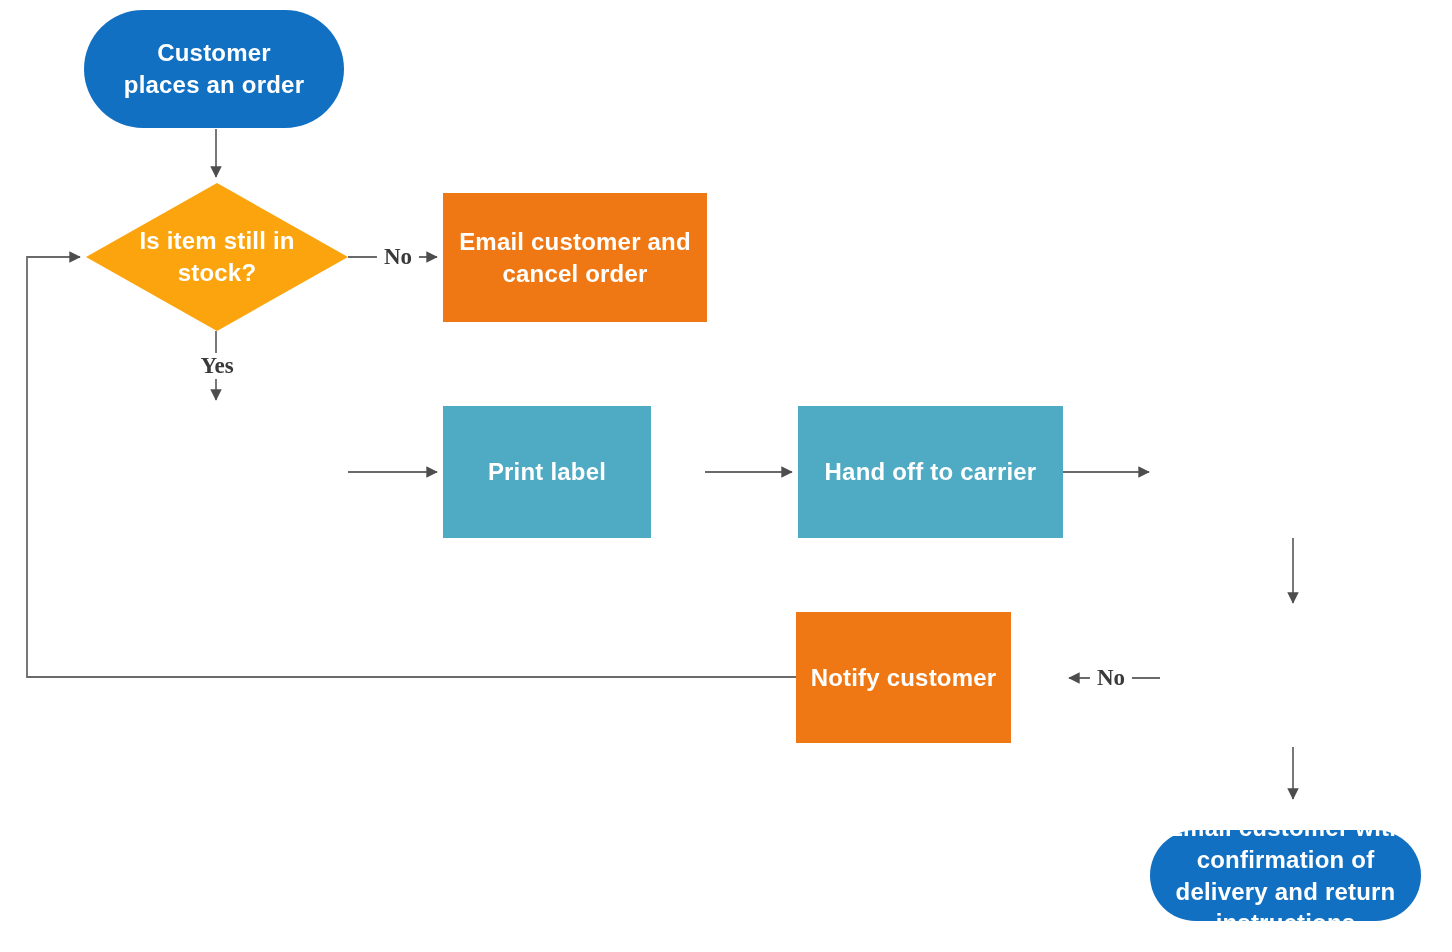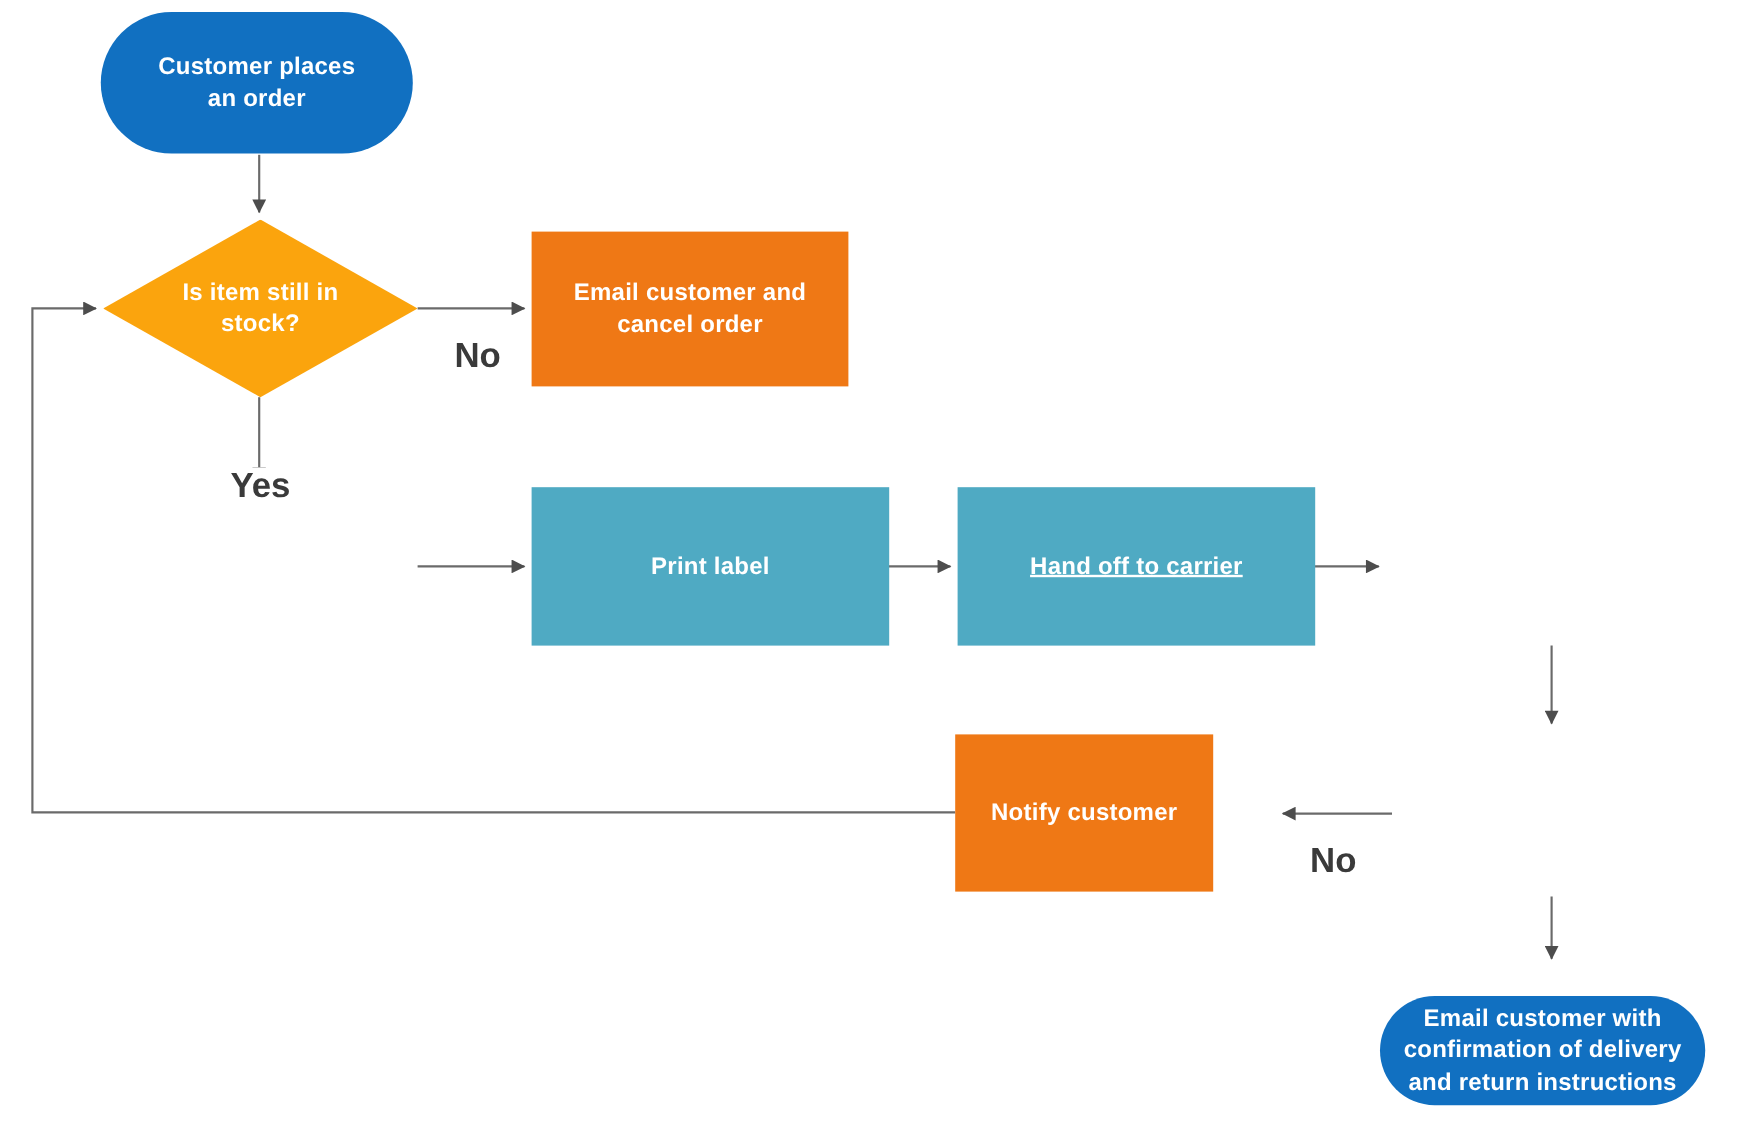--- a/index.html
+++ b/index.html
@@ -29,61 +29,60 @@
     fill: var(--arrowhead, #4D4D4D);
   }
   .node {
     position: absolute;
     display: flex;
     align-items: center;
     justify-content: center;
     text-align: center;
     color: var(--node-text, #ffffff);
     font-weight: 700;
-    font-size: 20px;
+    font-size: 24px;
     line-height: 1.32;
     letter-spacing: 0.2px;
   }
   .terminator { background: var(--terminator, #1170C1); border-radius: 62px; }
   .process    { background: var(--process, #4FAAC3); }
   .alert      { background: var(--alert, #EF7815); justify-content: center; }
   .decision   {
     background: var(--decision, #FBA40D);
     clip-path: polygon(50% 0, 100% 50%, 50% 100%, 0 50%);
   }
   .node-label { display: inline-block; }
 
   #node-start     { left: 84px;   top: 10px;  width: 260px; height: 118px; }
   #node-start .node-label { max-width: 190px; }
   #node-stock     { left: 86px;   top: 183px; width: 262px; height: 148px; }
   #node-stock .node-label { max-width: 180px; }
   #node-cancel    { left: 443px;  top: 193px; width: 264px; height: 129px; }
   #node-cancel .node-label { max-width: 232px; }
   #node-pack      { left: 84px;   top: 406px; width: 264px; height: 132px; }
-  #node-print     { left: 443px;  top: 406px; width: 298px; height: 132px; }
-  #node-handoff   { left: 798px;  top: 406px; width: 298px; height: 132px; text-decoration: underline; }
+  #node-print     { left: 443px;  top: 406px; width: 208px; height: 132px; }
+  #node-handoff   { left: 798px;  top: 406px; width: 265px; height: 132px; }
   #node-shipemail { left: 1155px; top: 406px; width: 270px; height: 132px; }
   #node-shipemail .node-label { max-width: 248px; }
   #node-deliver   { left: 1160px; top: 609px; width: 267px; height: 138px; }
   #node-deliver .node-label { max-width: 165px; }
   #node-notify    { left: 796px;  top: 612px; width: 215px; height: 131px; }
   #node-end       { left: 1150px; top: 830px; width: 271px; height: 91px; }
   #node-end .node-label { max-width: 258px; }
 
   .edge-label {
     position: absolute;
     transform: translate(-50%, -50%);
     background: var(--background, #ffffff);
     padding: 0 7px;
-    font-family: Liberation Sans, sans-serif;
+    font-family: Liberation Serif, serif;
     font-weight: 700;
-    font-size: 29px;
+    font-size: 23px;
     color: var(--edge-label-text, #3A3A3A);
     white-space: nowrap;
-    margin-top: 40px;
   }
   #label-stock-no   { left: 398px;  top: 257px; }
   #label-stock-yes  { left: 217px;  top: 366px; }
   #label-deliver-no { left: 1111px; top: 678px; }
 </style>
 </head>
 <body>
 
 <div id="canvas">
 

